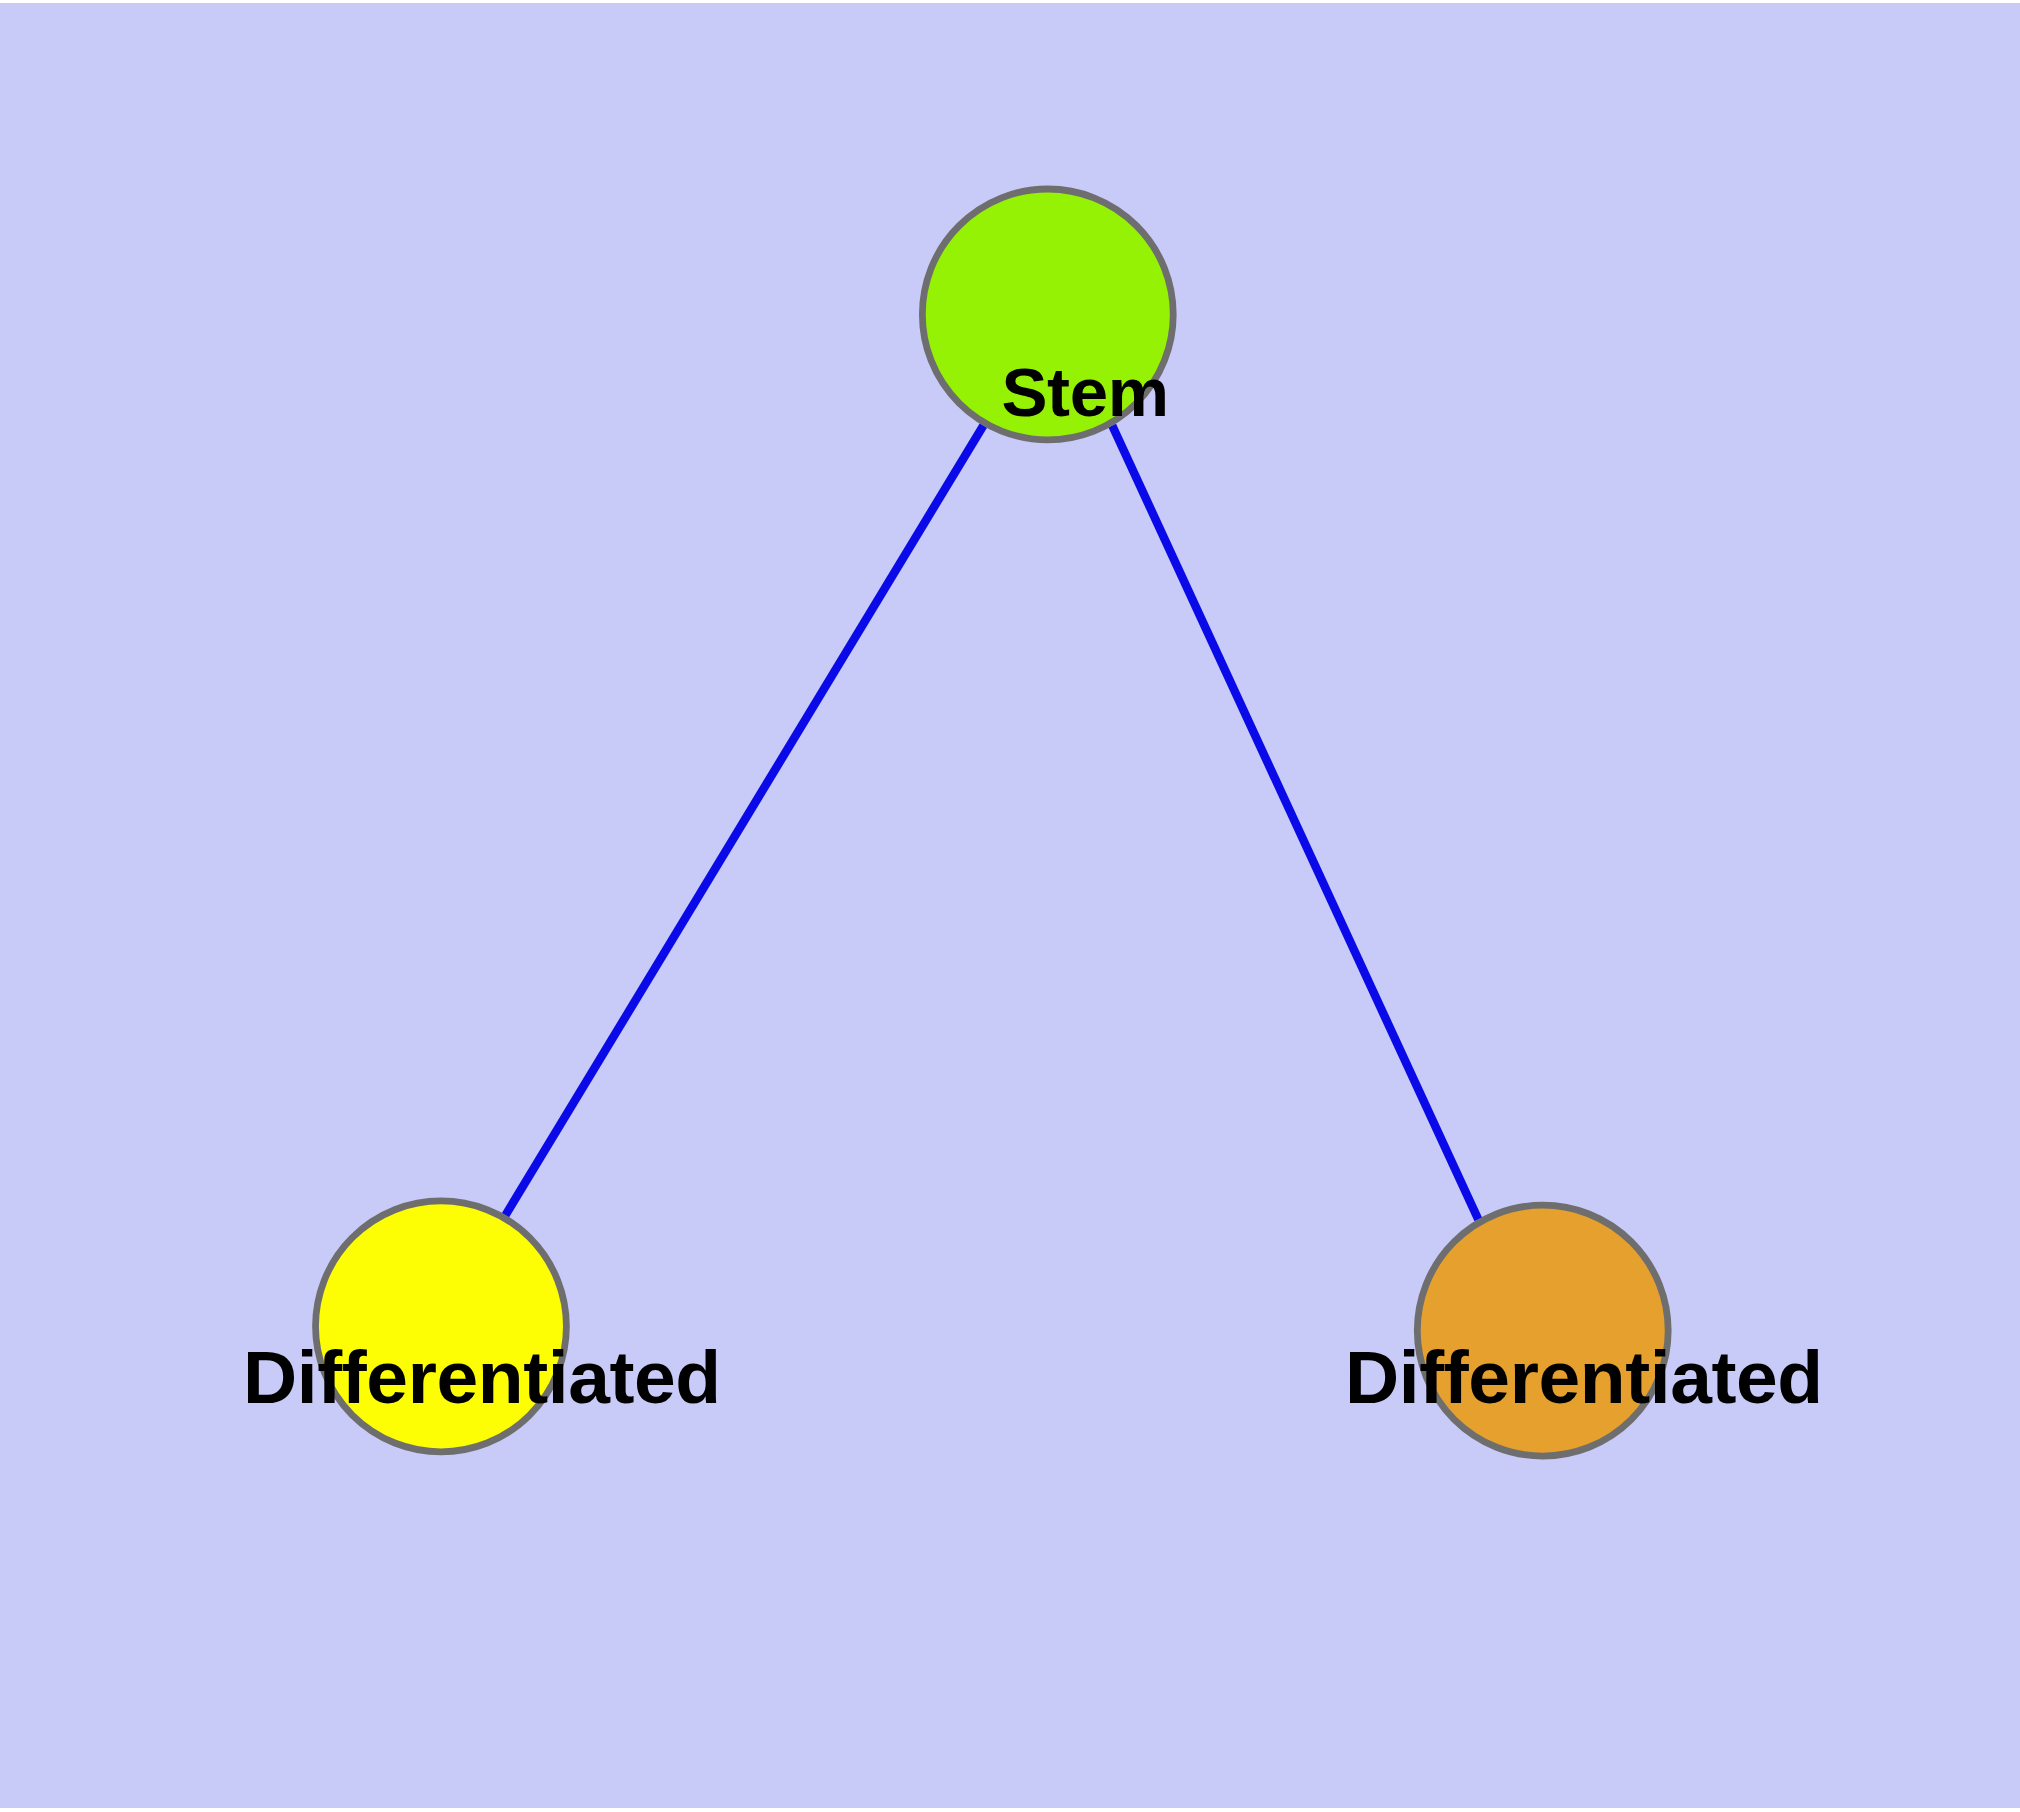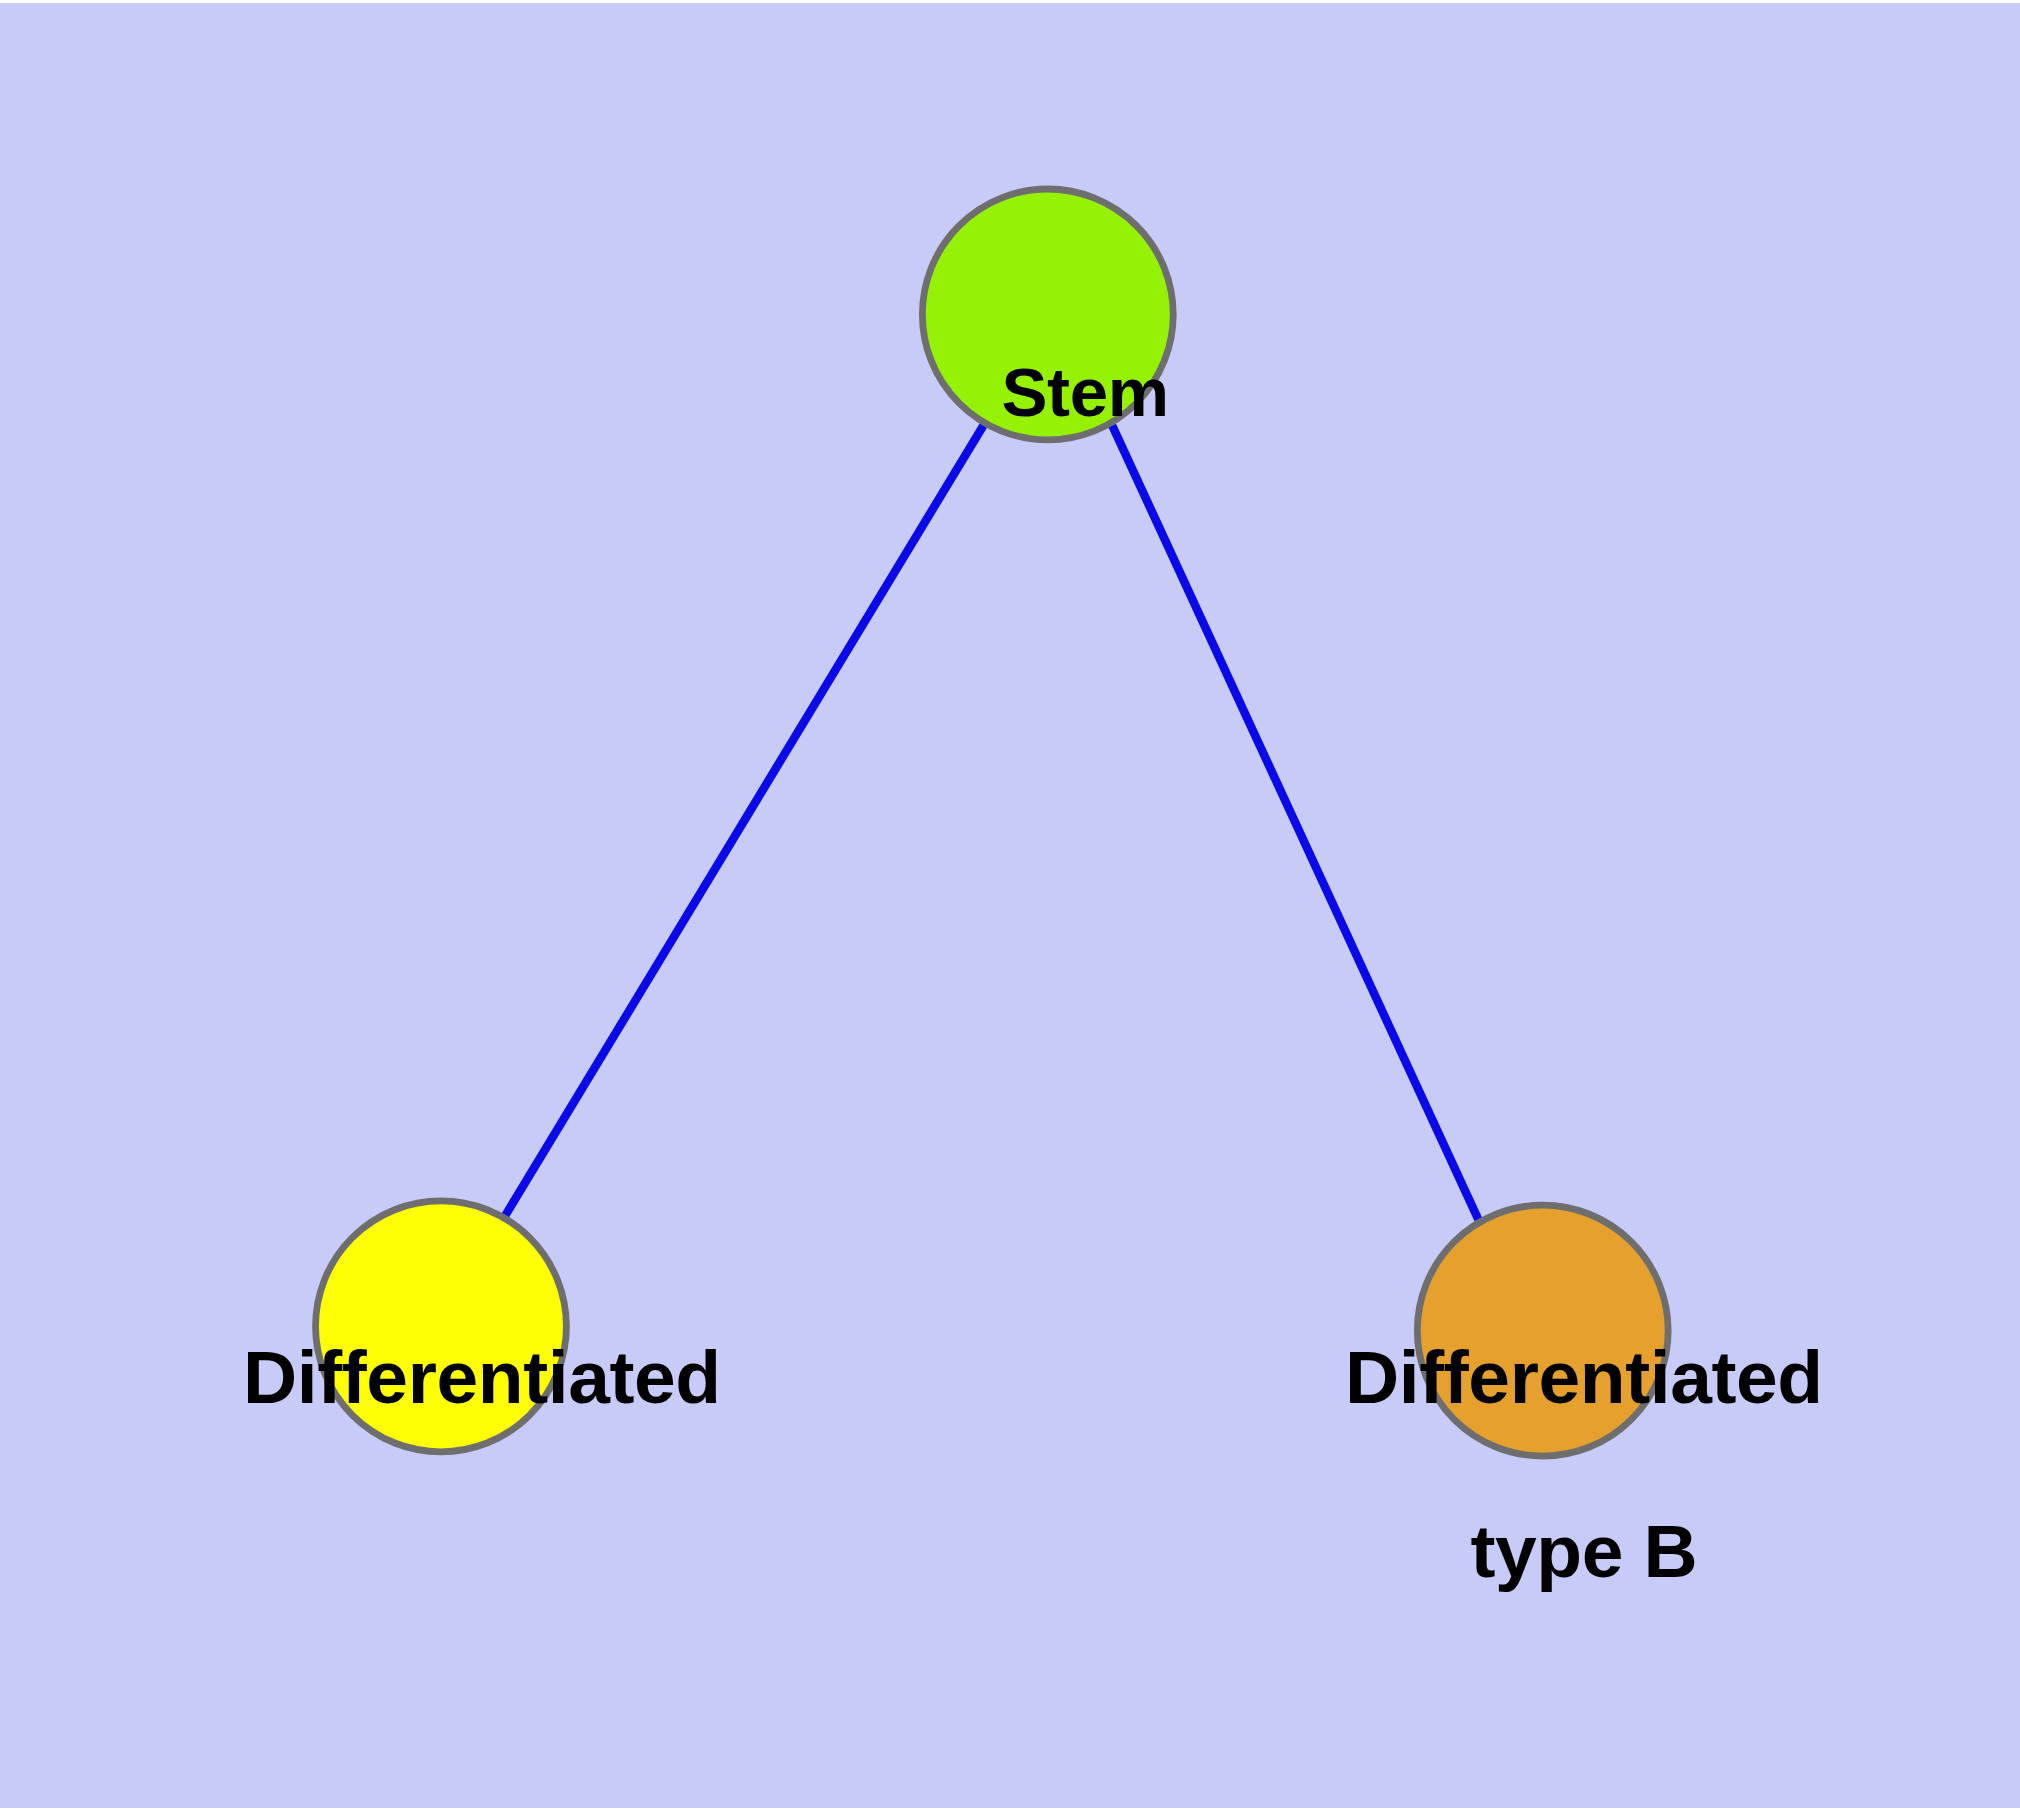--- a/index.html
+++ b/index.html
@@ -85,17 +85,16 @@
   <div class="node-label" id="label-stem">
     <span>Stem</span>
   </div>
 
   <div class="node-label" id="label-diffA">
     <span>Differentiated</span><br>
   </div>
 
   <div class="node-label" id="label-diffB">
     <span>Differentiated</span><br>
-    <span>type B</span>
   </div>
 
 </div>
 
 
 </body></html>

